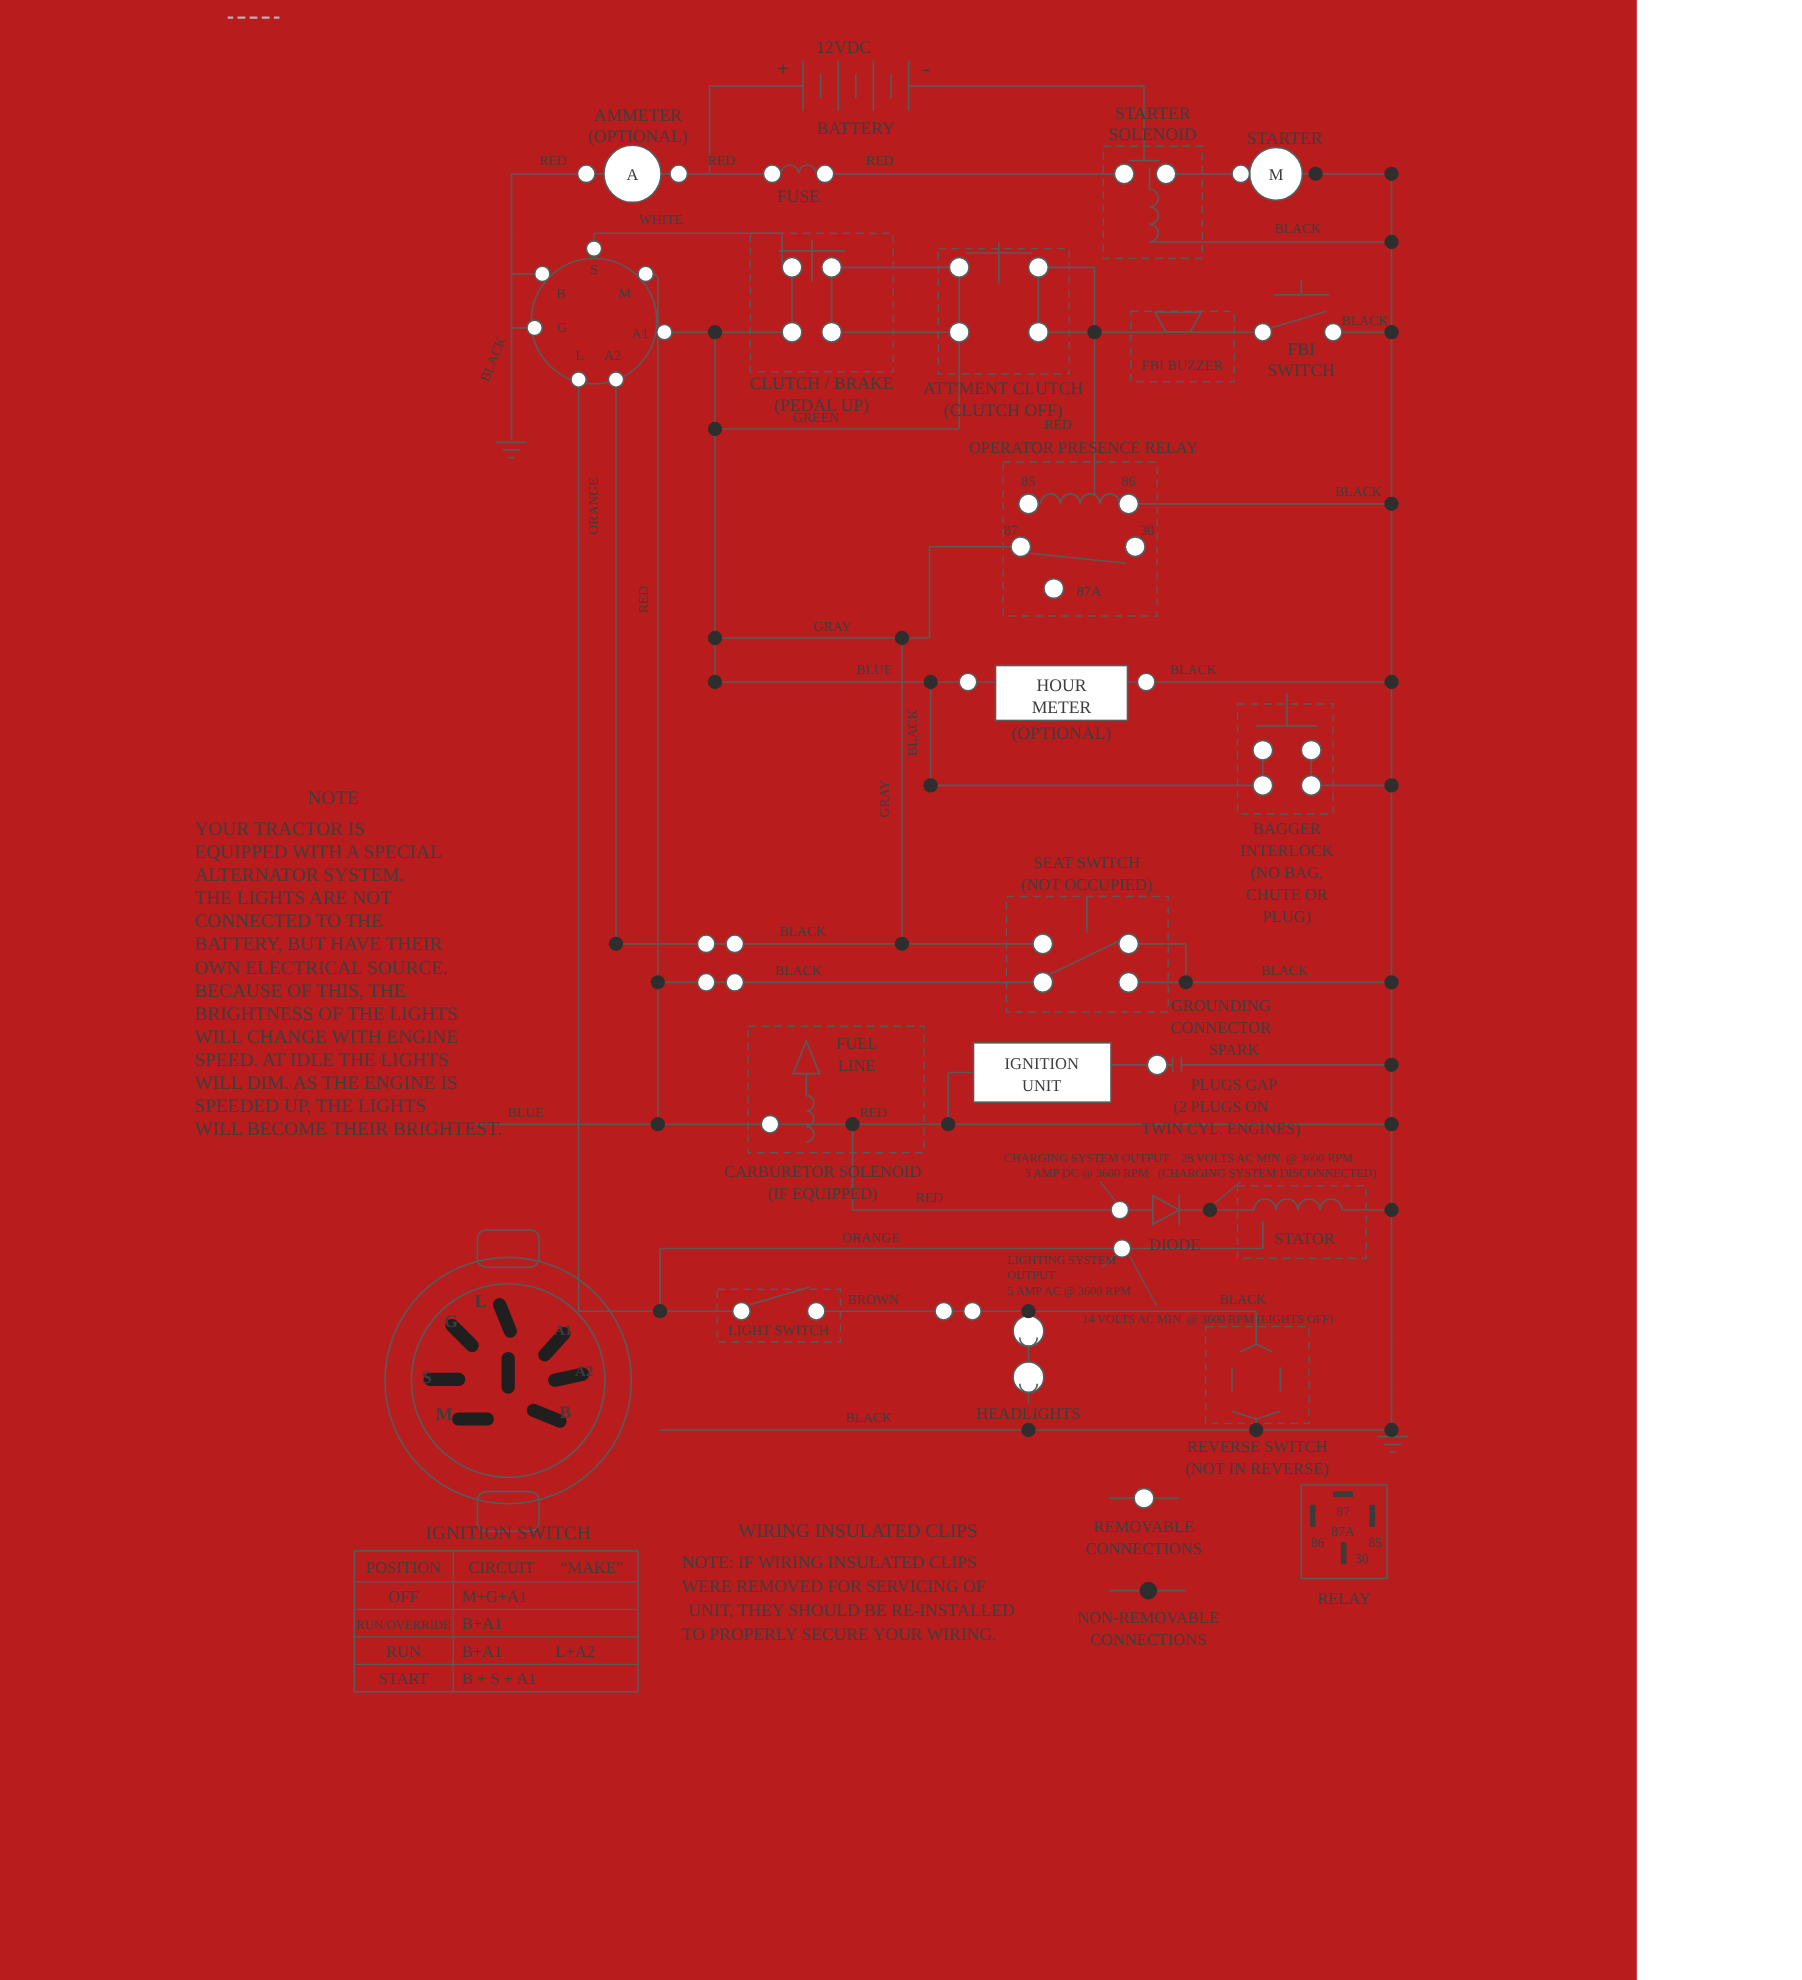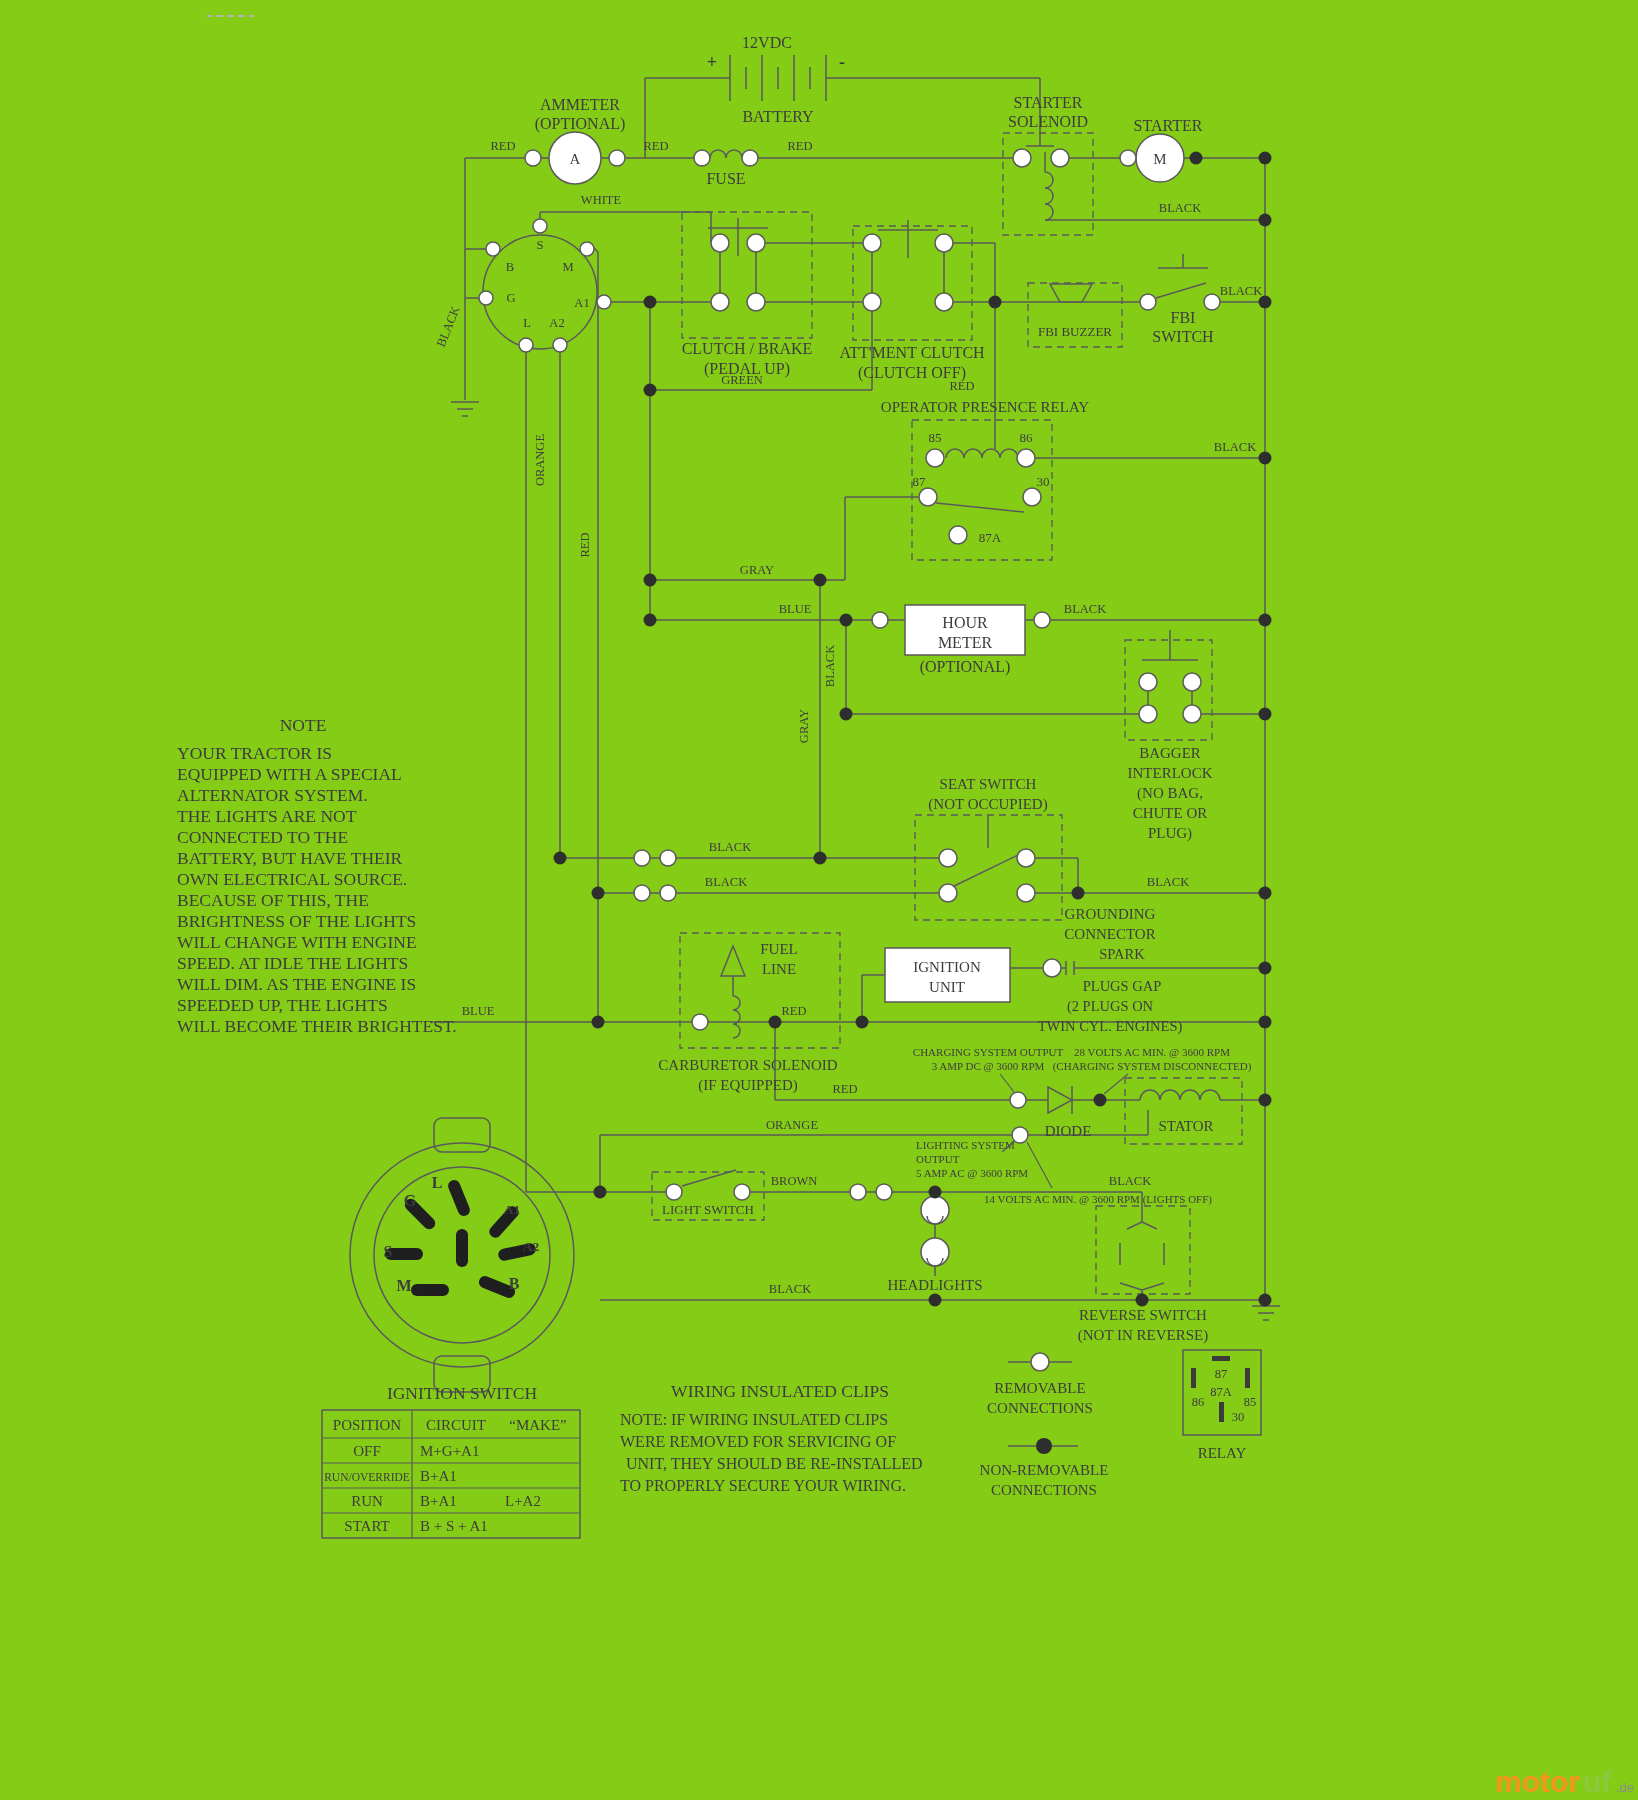--- a/index.html
+++ b/index.html
@@ -1,16 +1,16 @@
 <!DOCTYPE html>
 <html><head>
 <meta charset="utf-8">
 <style>
   html,body{margin:0;padding:0;background:#fff;}
-  .page{position:relative;width:1638px;height:1800px;background:#84cc16;overflow:hidden;}
+  .page{position:relative;width:1488px;height:1800px;background:#b91c1c;overflow:hidden;}
   svg{display:block;}
   text{font-family:"Liberation Serif",serif;fill:#3d3d3d;}
   .c16{font-size:16px;text-anchor:middle}
   .c15{font-size:15px;text-anchor:middle}
   .c14{font-size:14.5px;text-anchor:middle}
   .c13{font-size:13px;text-anchor:middle}
   .c12{font-size:12.5px;text-anchor:middle}
   .c11{font-size:11px;text-anchor:middle}
   .s11{font-size:11px}
   .c17{font-size:17.5px;text-anchor:middle}

